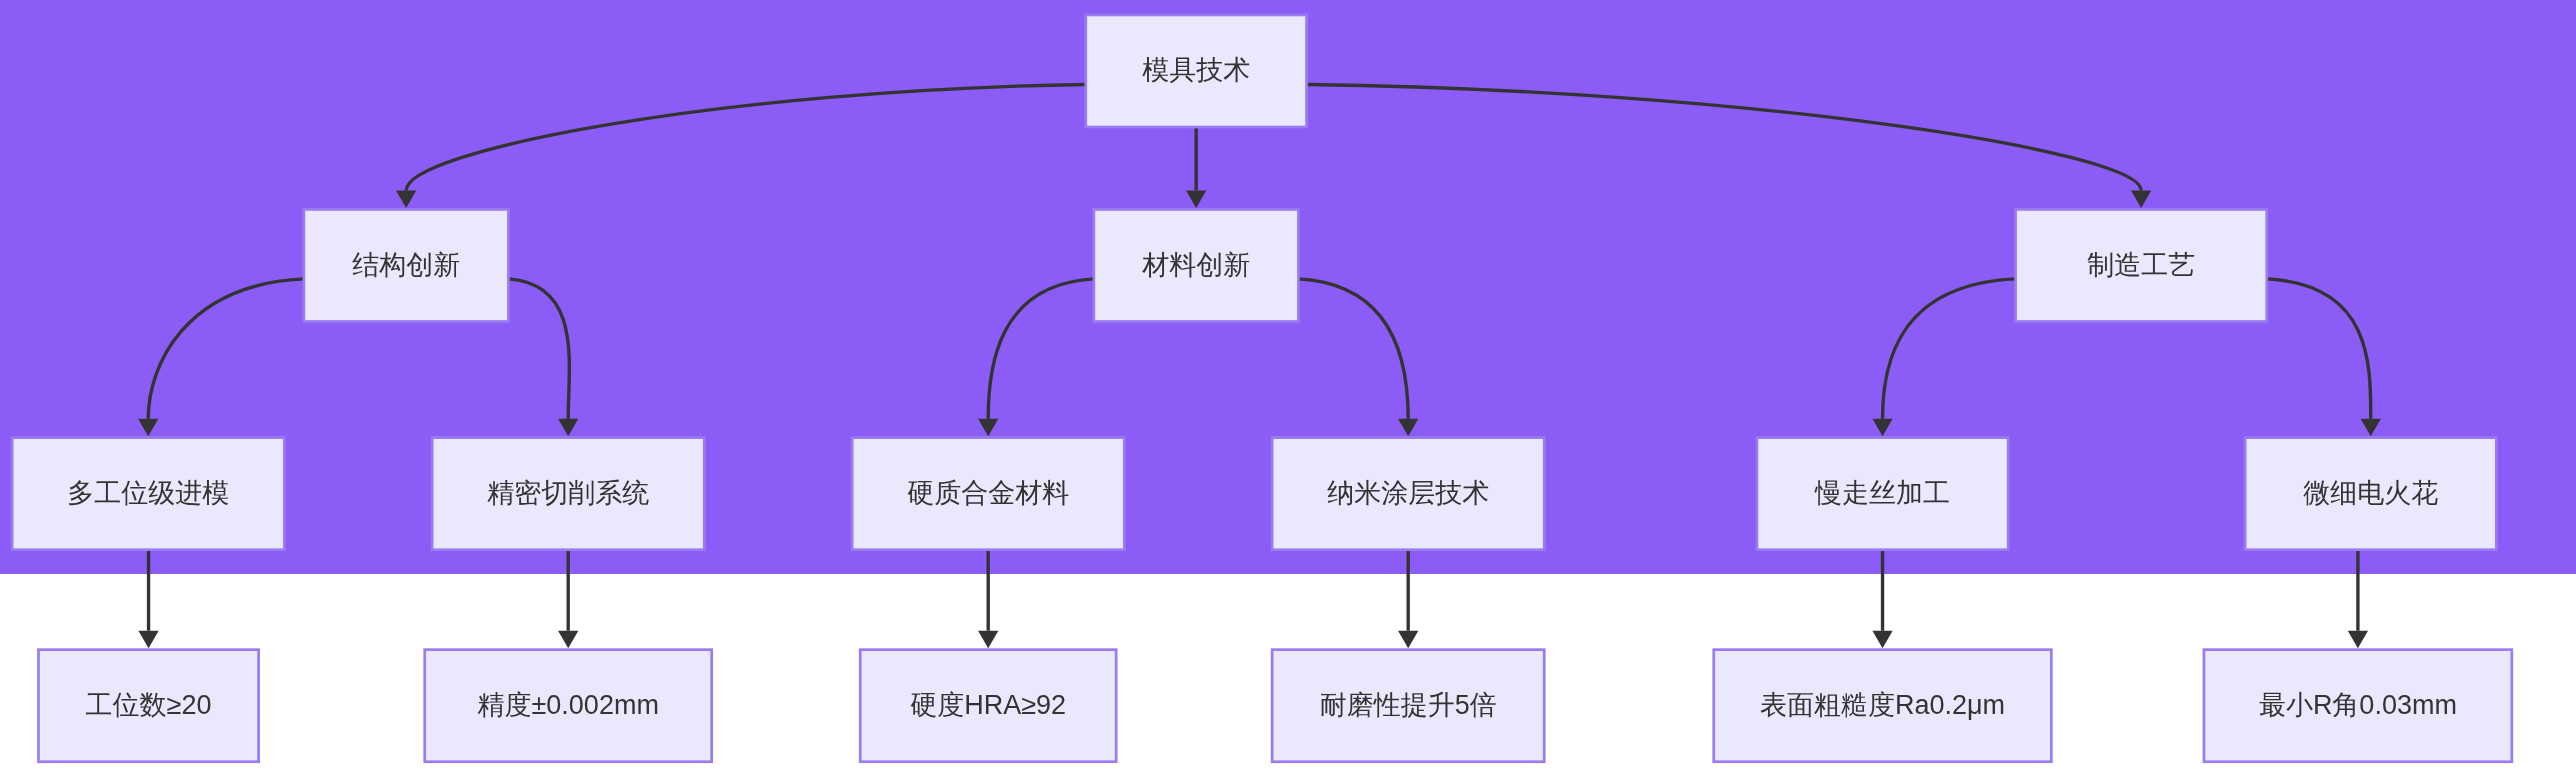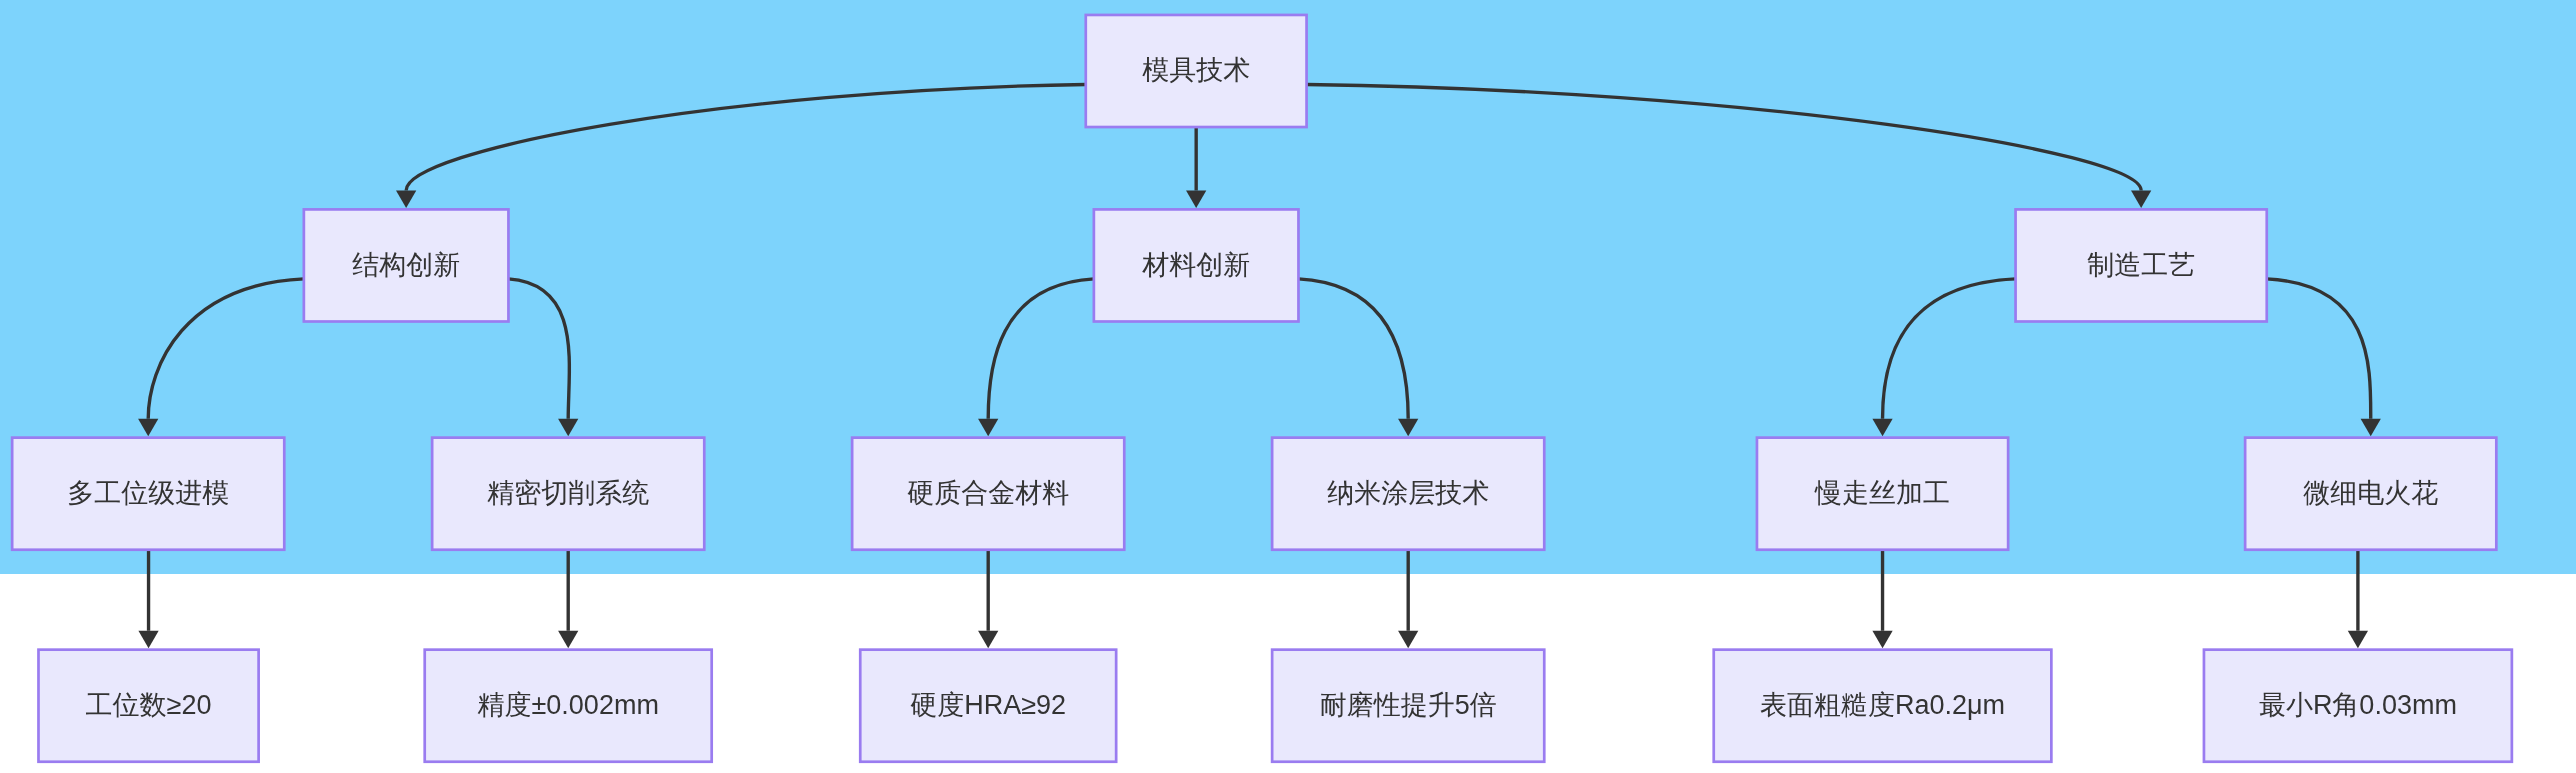--- a/index.html
+++ b/index.html
@@ -10,21 +10,21 @@
   body {
     width: 2576px;
     height: 774px;
     font-family: "Liberation Sans", "DejaVu Sans", sans-serif;
     overflow: hidden;
   }
   #flowchart-root {
     position: relative;
     width: 2576px;
     height: 574px;
-    background: #7dd3fc;
+    background: #8b5cf6;
   }
   svg.diagram-canvas {
     display: block;
     width: 2576px;
     height: 774px;
   }
   .node-box {
     fill: #e9e8fd;
     stroke: #9a7cf0;
     stroke-width: 4;

